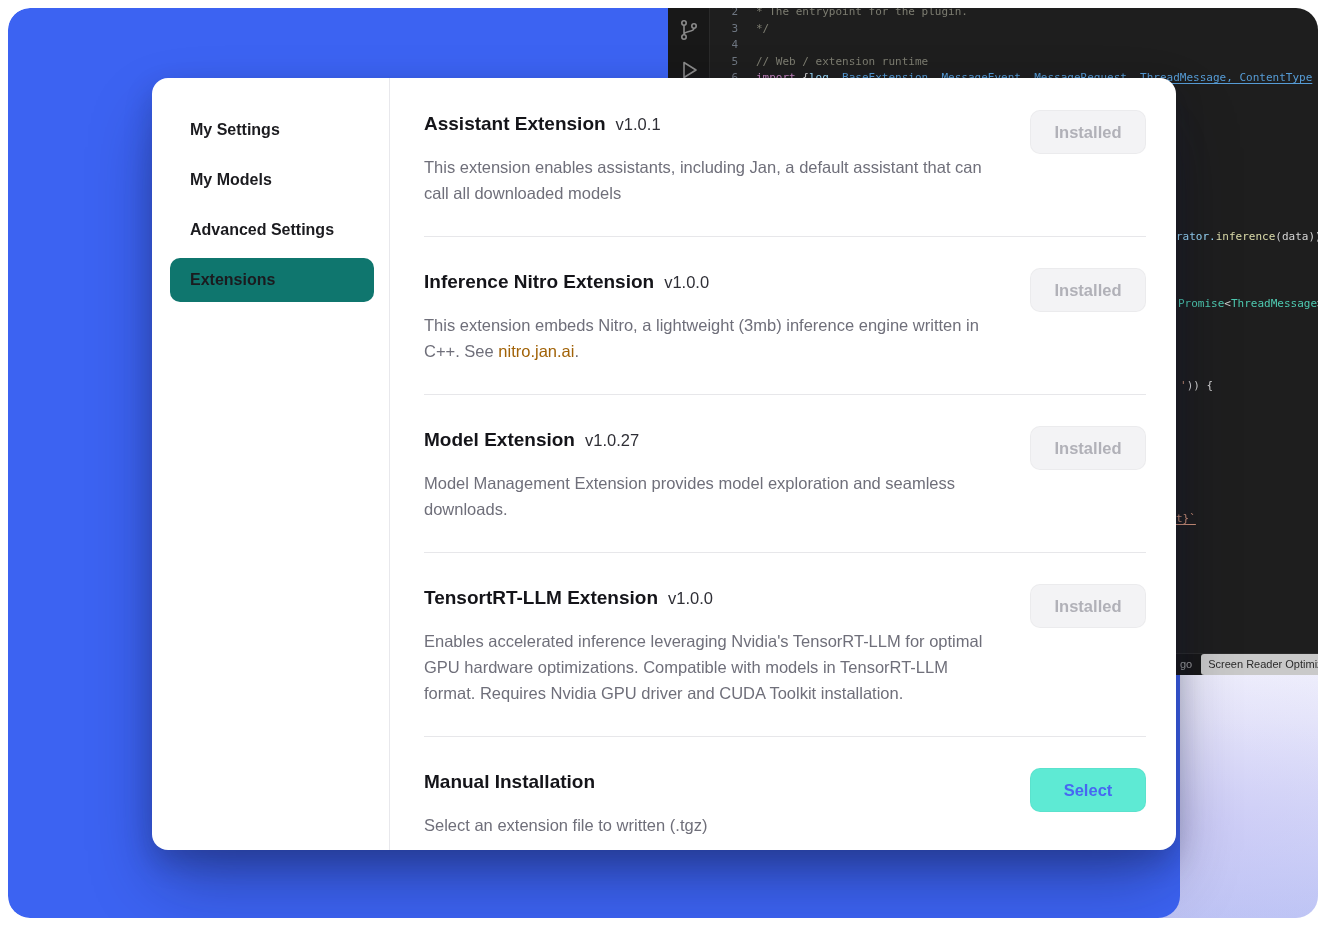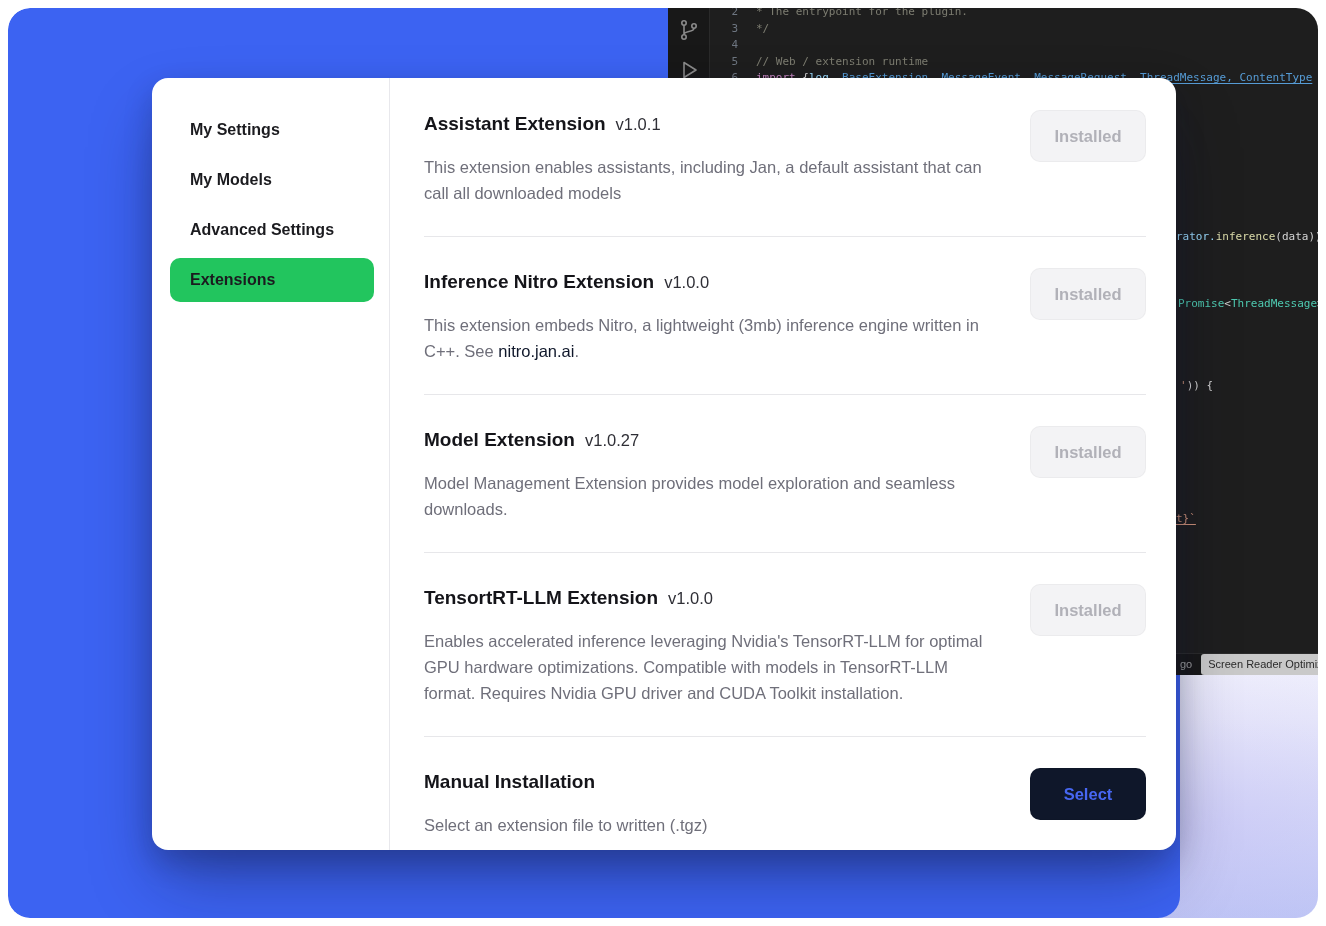--- a/index.html
+++ b/index.html
@@ -105,41 +105,41 @@
   }
   .side-item {
     height: 44px;
     margin: 0 15px 6px 18px;
     display: flex; align-items: center;
     padding-left: 20px;
     border-radius: 10px;
     font-size: 16px; font-weight: 700; color: #1b1b1f;
     cursor: pointer;
   }
-  .side-item.active { background: #22c55e; }
+  .side-item.active { background: #0f766e; }
   .content { flex: 1; padding: 32px 30px 0 34px; }
   .section { display: flex; align-items: flex-start; padding: 31px 0 30px; }
   .section.first { padding-top: 0; }
   .sec-text { width: 578px; flex: none; }
   .sec-title-row { display: flex; align-items: center; gap: 10px; }
   .sec-title { font-size: 19px; line-height: 28px; font-weight: 700; color: #141419; }
   .sec-version { font-size: 16.5px; color: #2f2f36; }
   .sec-desc { margin-top: 16px; font-size: 16.5px; line-height: 26px; color: #6f6f7a; }
-  .link { color: #0f172a; cursor: pointer; }
+  .link { color: #a16207; cursor: pointer; }
   .btn {
     margin-left: auto;
-    min-width: 116px; height: 52px;
+    min-width: 116px; height: 44px;
     border-radius: 10px;
     display: flex; align-items: center; justify-content: center;
     font-size: 16.5px; font-weight: 700;
     border: 1px solid rgba(0,0,0,0.03);
     padding: 0 18px;
   }
   .btn-installed { background: #f3f3f5; color: #b1b1b8; }
-  .btn-select { background: #0f172a; color: #4767f2; cursor: pointer; }
+  .btn-select { background: #5eead4; color: #4767f2; cursor: pointer; }
   .divider { height: 1px; background: #e7e7ea; }
 </style>
 </head>
 <body>
 
 <div class="stage">
 
   <div class="bg-gradient"></div>
   <div class="bg-blue"></div>
 

